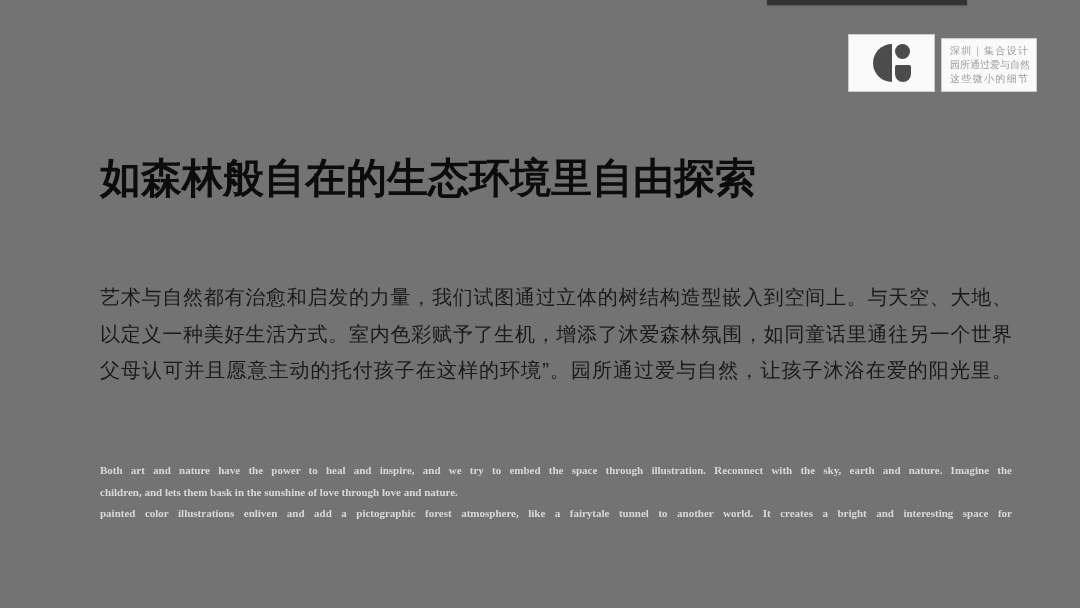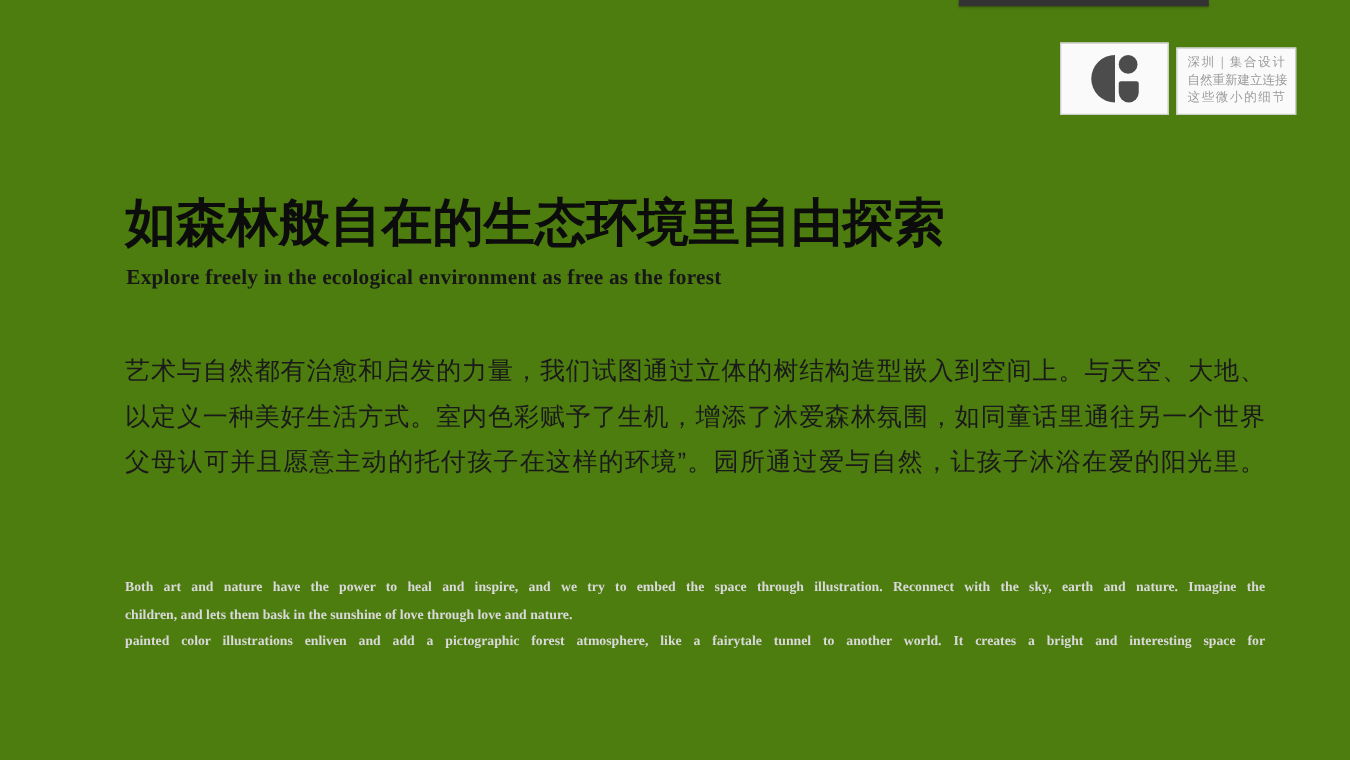--- a/index.html
+++ b/index.html
@@ -4,21 +4,21 @@
 <style>
   html, body { margin: 0; padding: 0; }
   body {
     width: 1080px; height: 608px;
     font-family: "Liberation Sans", sans-serif;
     background: #f7f7f7;
   }
   .slide {
     position: relative;
     width: 1080px; height: 608px;
-    background: #4d7c0f;
+    background: #737373;
     overflow: hidden;
   }
   
   .top-bar {
     position: absolute;
     left: 767px; top: 0;
     width: 200px; height: 5px;
     background: #333333;
     box-shadow: 0 1px 2px rgba(0,0,0,0.25);
   }
@@ -136,26 +136,25 @@
       <span class="m-half"></span>
       <span class="m-col">
         <span class="m-dot"></span>
         <span class="m-fan"></span>
       </span>
     </span>
   </div>
 
   <div class="logo-box logo-text-box">
     <div class="tag-line">深圳｜集合设计</div>
-    <div class="tag-line">自然重新建立连接</div>
+    <div class="tag-line">园所通过爱与自然</div>
     <div class="tag-line">这些微小的细节</div>
   </div>
 
   <h1 class="title">如森林般自在的生态环境里自由探索</h1>
-  <p class="subtitle">Explore freely in the ecological environment as free as the forest</p>
 
   <div class="cn">
     <div class="cn-line">艺术与自然都有治愈和启发的力量，我们试图通过立体的树结构造型嵌入到空间上。与天空、大地、</div>
     <div class="cn-line">以定义一种美好生活方式。室内色彩赋予了生机，增添了沐爱森林氛围，如同童话里通往另一个世界</div>
     <div class="cn-line">父母认可并且愿意主动的托付孩子在这样的环境”。园所通过爱与自然，让孩子沐浴在爱的阳光里。</div>
   </div>
 
   <div class="en">
     <div class="en-line">Both art and nature have the power to heal and inspire, and we try to embed the space through illustration. Reconnect with the sky, earth and nature. Imagine the</div>
     <div class="en-line last">children, and lets them bask in the sunshine of love through love and nature.</div>

